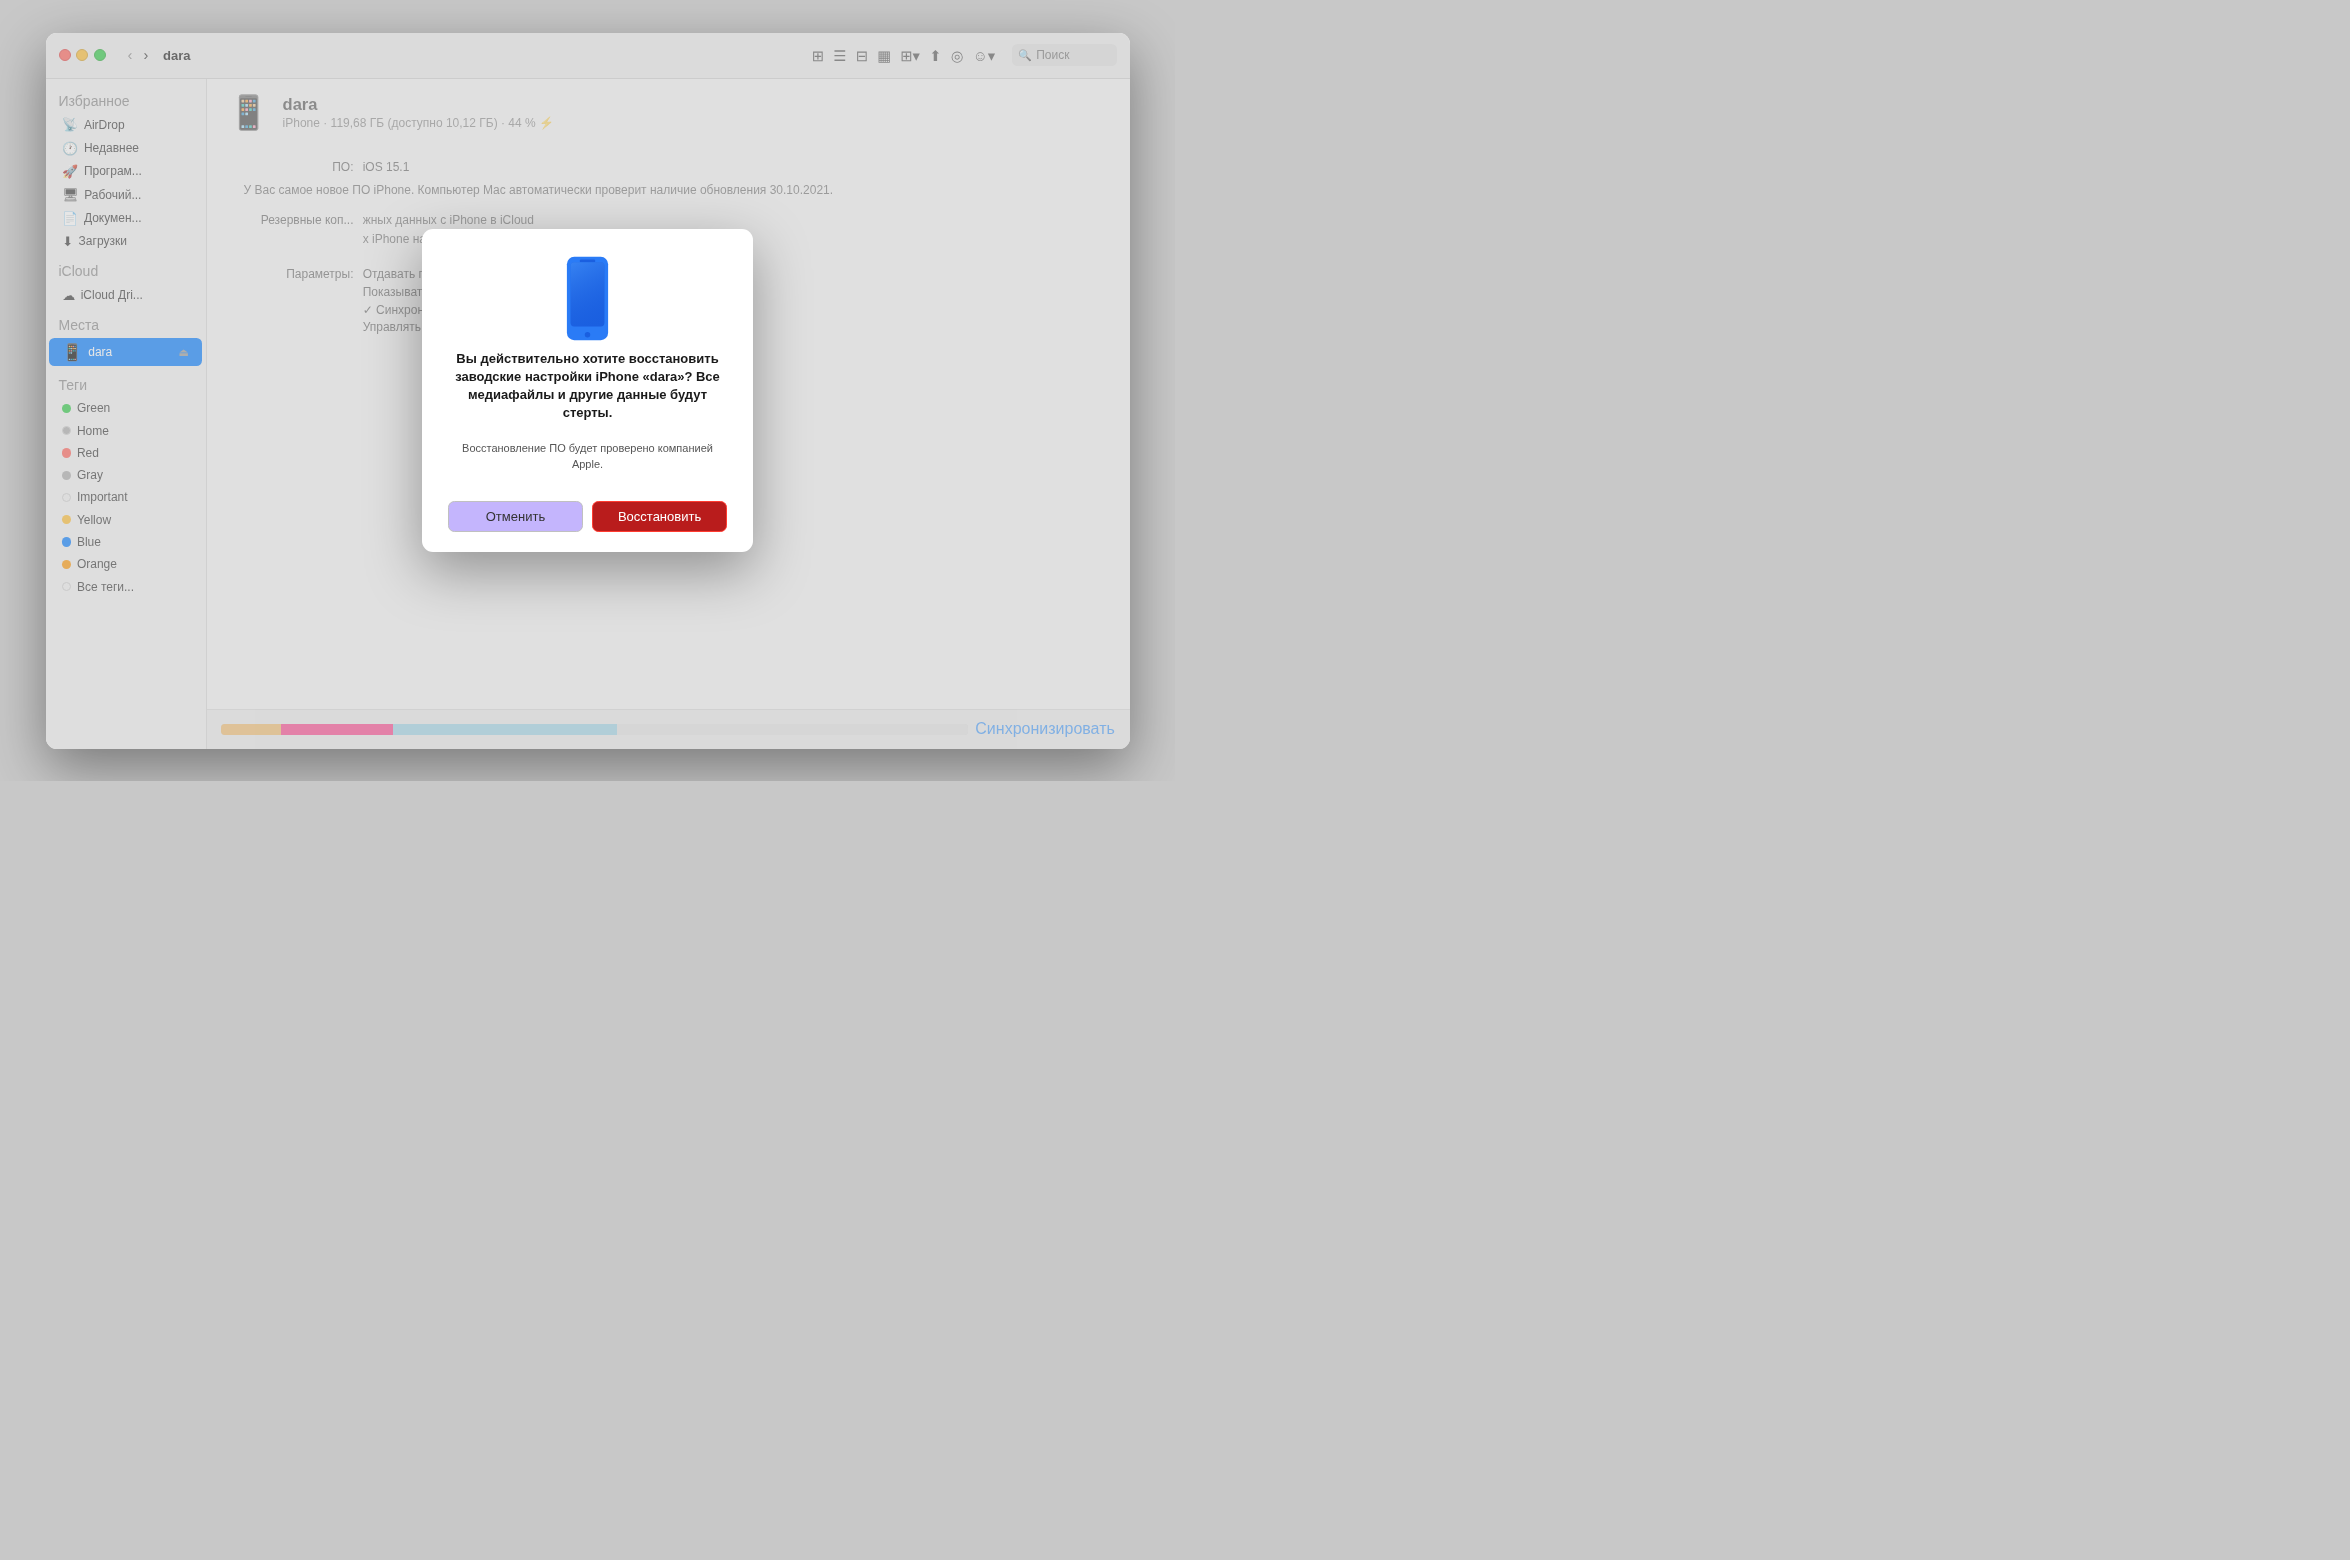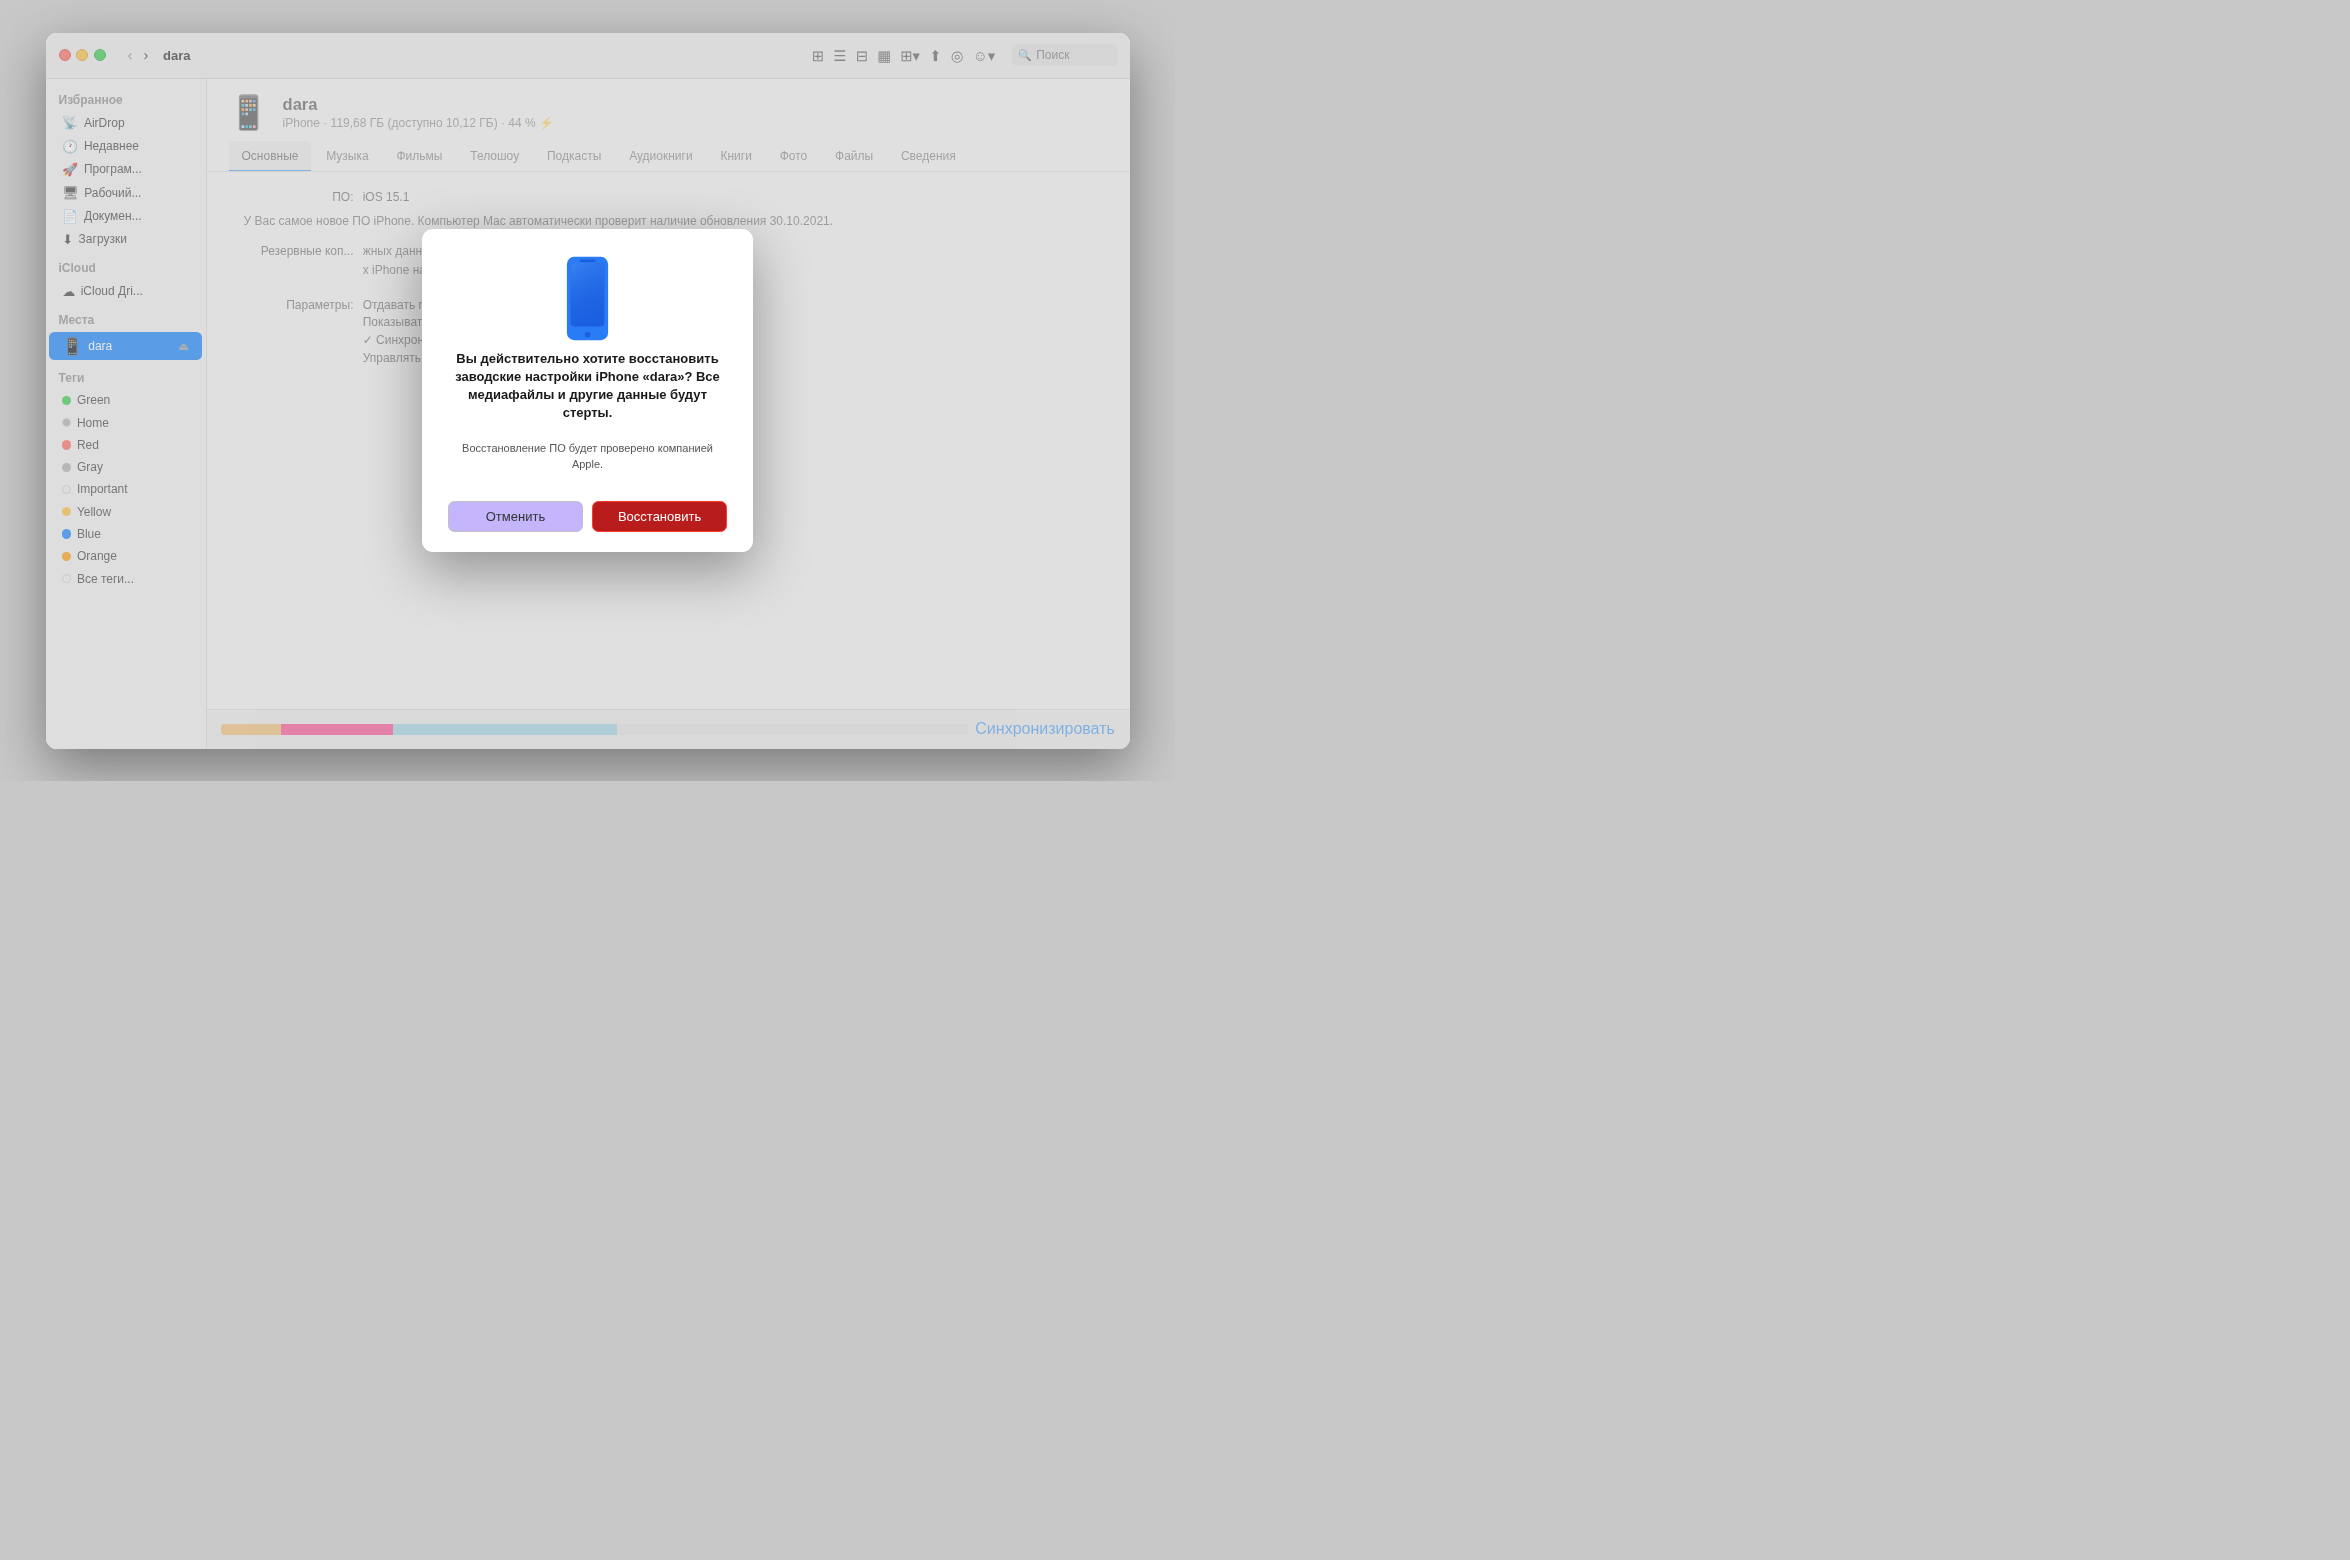--- a/index.html
+++ b/index.html
@@ -100,22 +100,22 @@
     
     .sidebar {
       width: 161px;
       background: #f0f0f0;
       border-right: 0.9px solid #d8d8d8;
       padding: 11px 0;
       flex-shrink: 0;
       overflow-y: auto;
     }
     .sidebar-section-label {
-      font-size: 12px;
-      font-weight: 700;
+      font-size: 14px;
+      font-weight: 400;
       color: #888;
       padding: 3.7px 13px 3.7px 13px;
       text-transform: none;
       letter-spacing: 0;
     }
     .sidebar-item {
       display: flex;
       align-items: center;
       gap: 5.5px;
       padding: 3.7px 13px;
@@ -417,32 +417,20 @@
 
     <div class="right-panel">
       <div class="device-header">
         <div style="font-size:33px;">📱</div>
         <div class="device-info">
           <h2>dara</h2>
           <p>iPhone · 119,68 ГБ (доступно 10,12 ГБ) · 44 % ⚡</p>
         </div>
       </div>
 
-      <div class="tabs-bar">
-        <div class="tab-item active">Основные</div>
-        <div class="tab-item">Музыка</div>
-        <div class="tab-item">Фильмы</div>
-        <div class="tab-item">Телошоу</div>
-        <div class="tab-item">Подкасты</div>
-        <div class="tab-item">Аудиокниги</div>
-        <div class="tab-item">Книги</div>
-        <div class="tab-item">Фото</div>
-        <div class="tab-item">Файлы</div>
-        <div class="tab-item">Сведения</div>
-      </div>
 
       <div class="tab-content">
         <div class="info-row">
           <span class="info-label">ПО:</span>
           <span class="info-value">iOS 15.1</span>
         </div>
         <div class="section-block">
           <p>У Вас самое новое ПО iPhone. Компьютер Mac автоматически проверит наличие обновления 30.10.2021.</p>
         </div>
         <div class="section-block">

